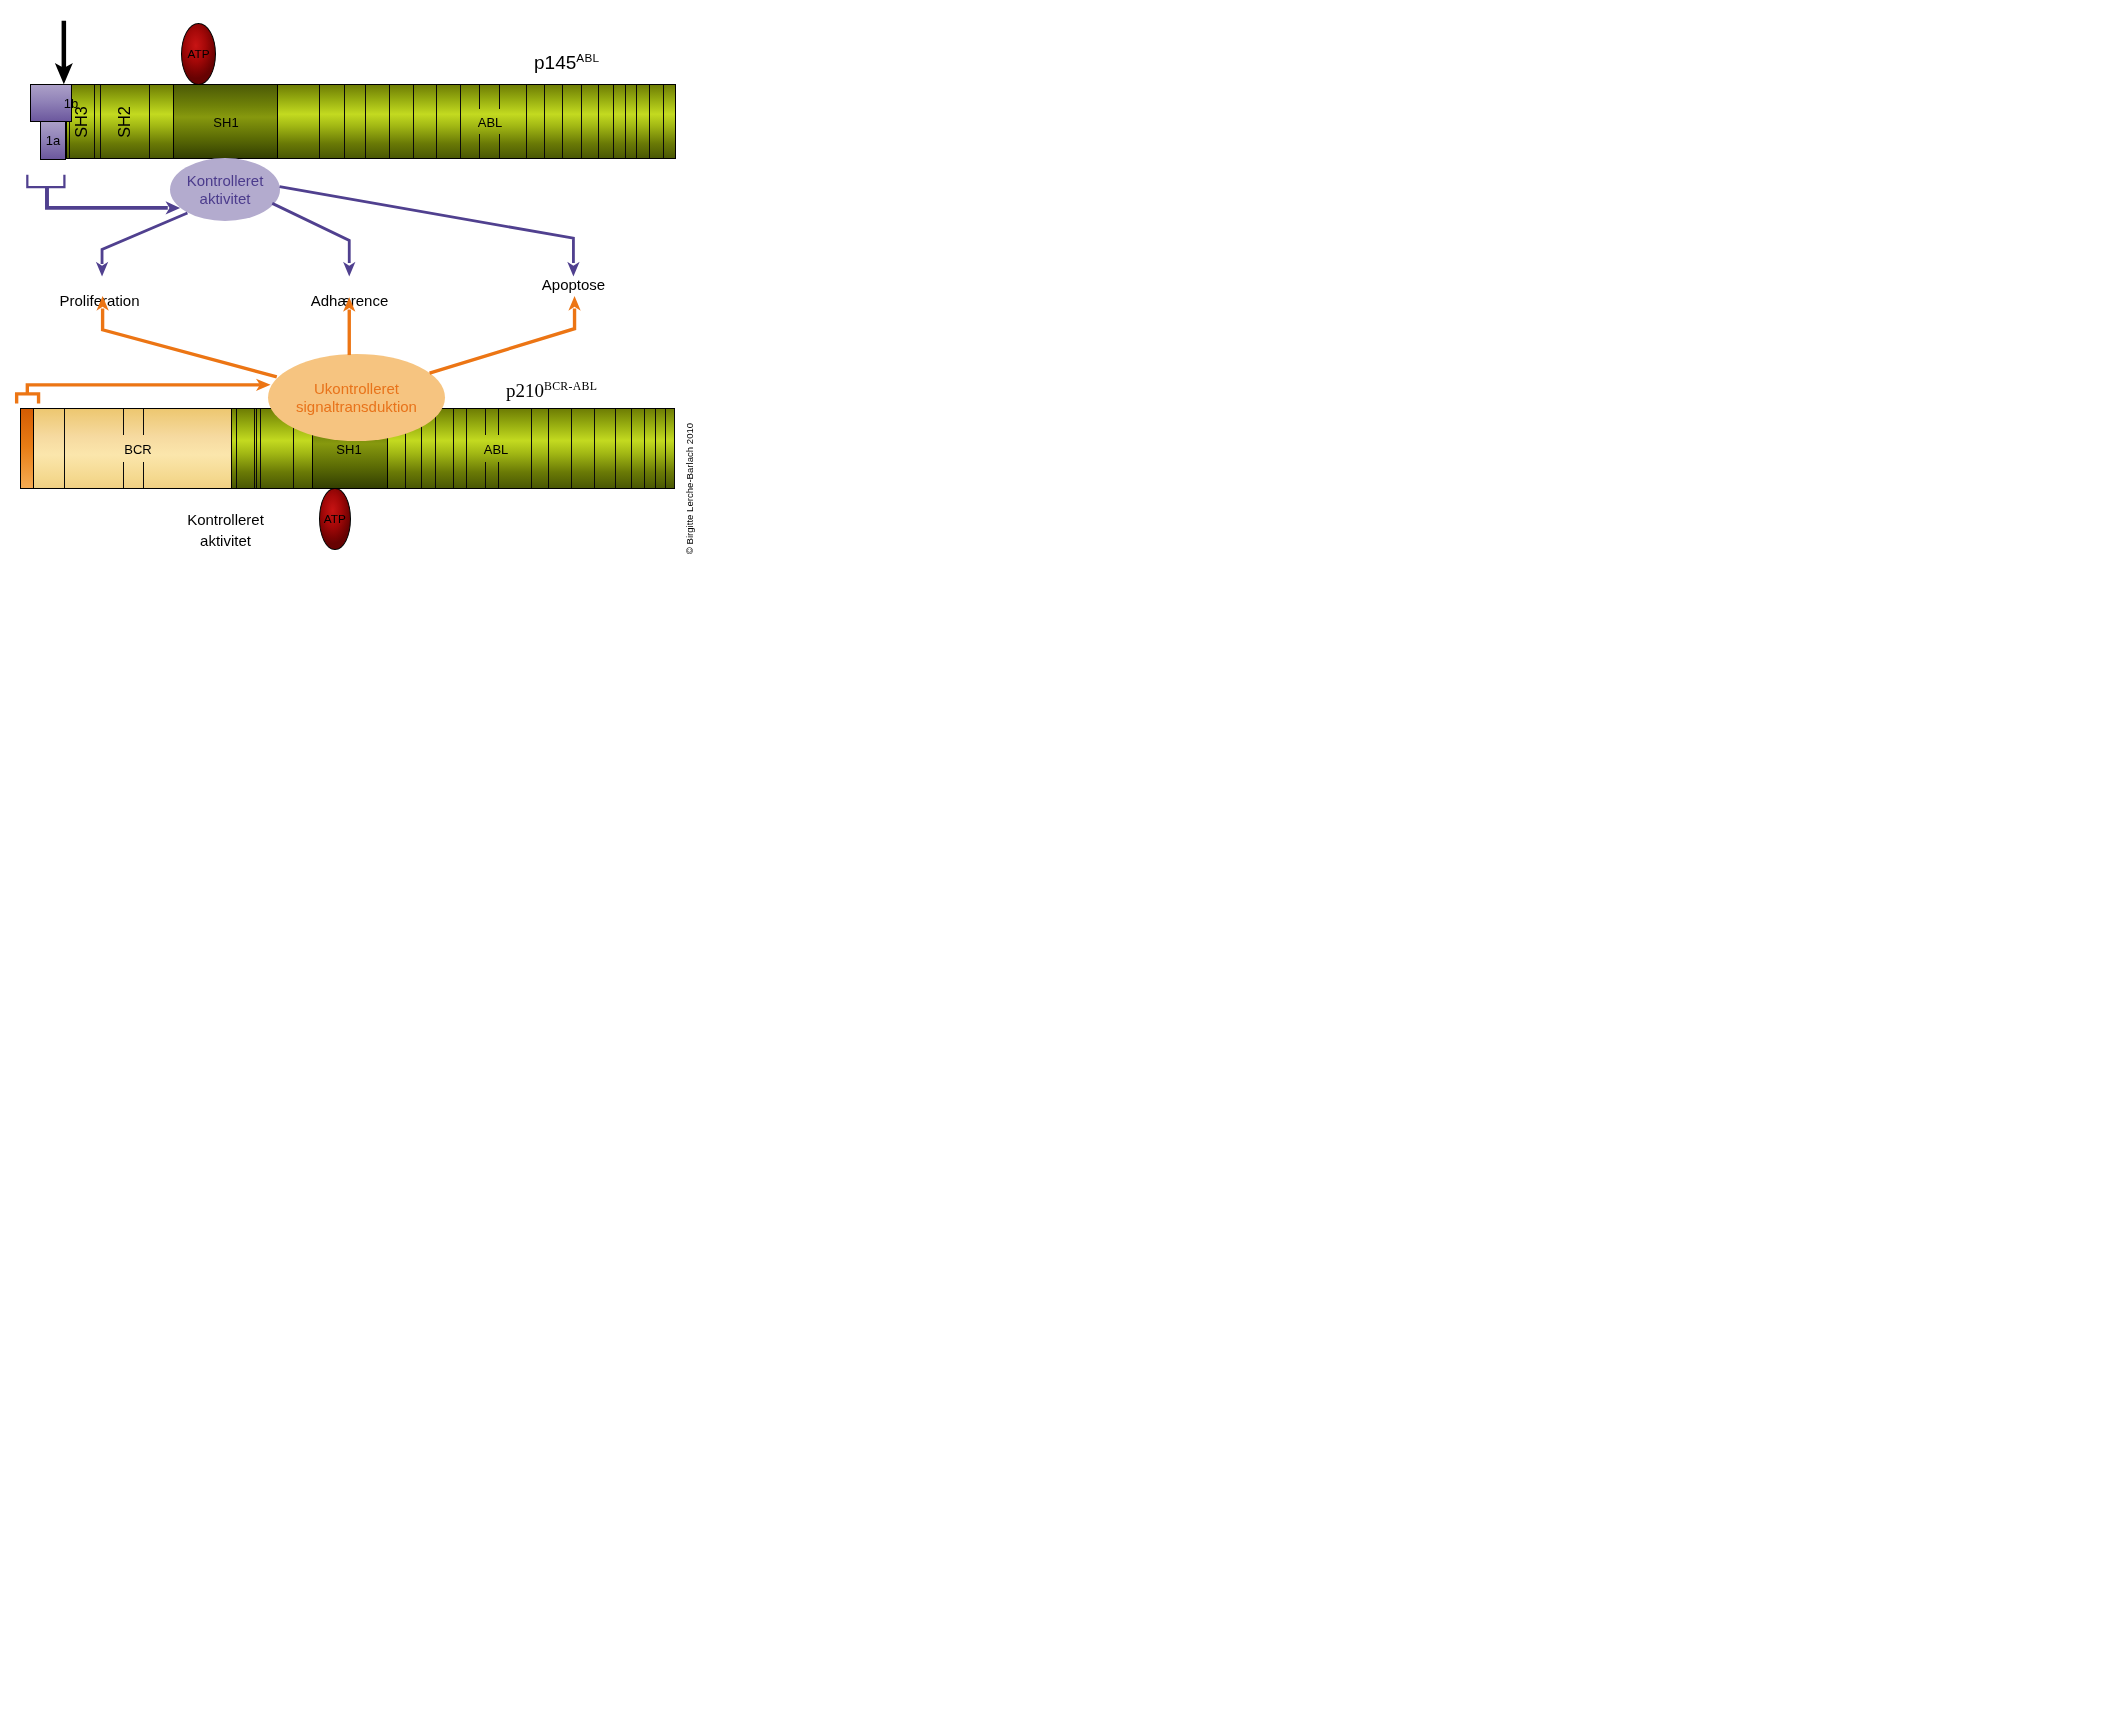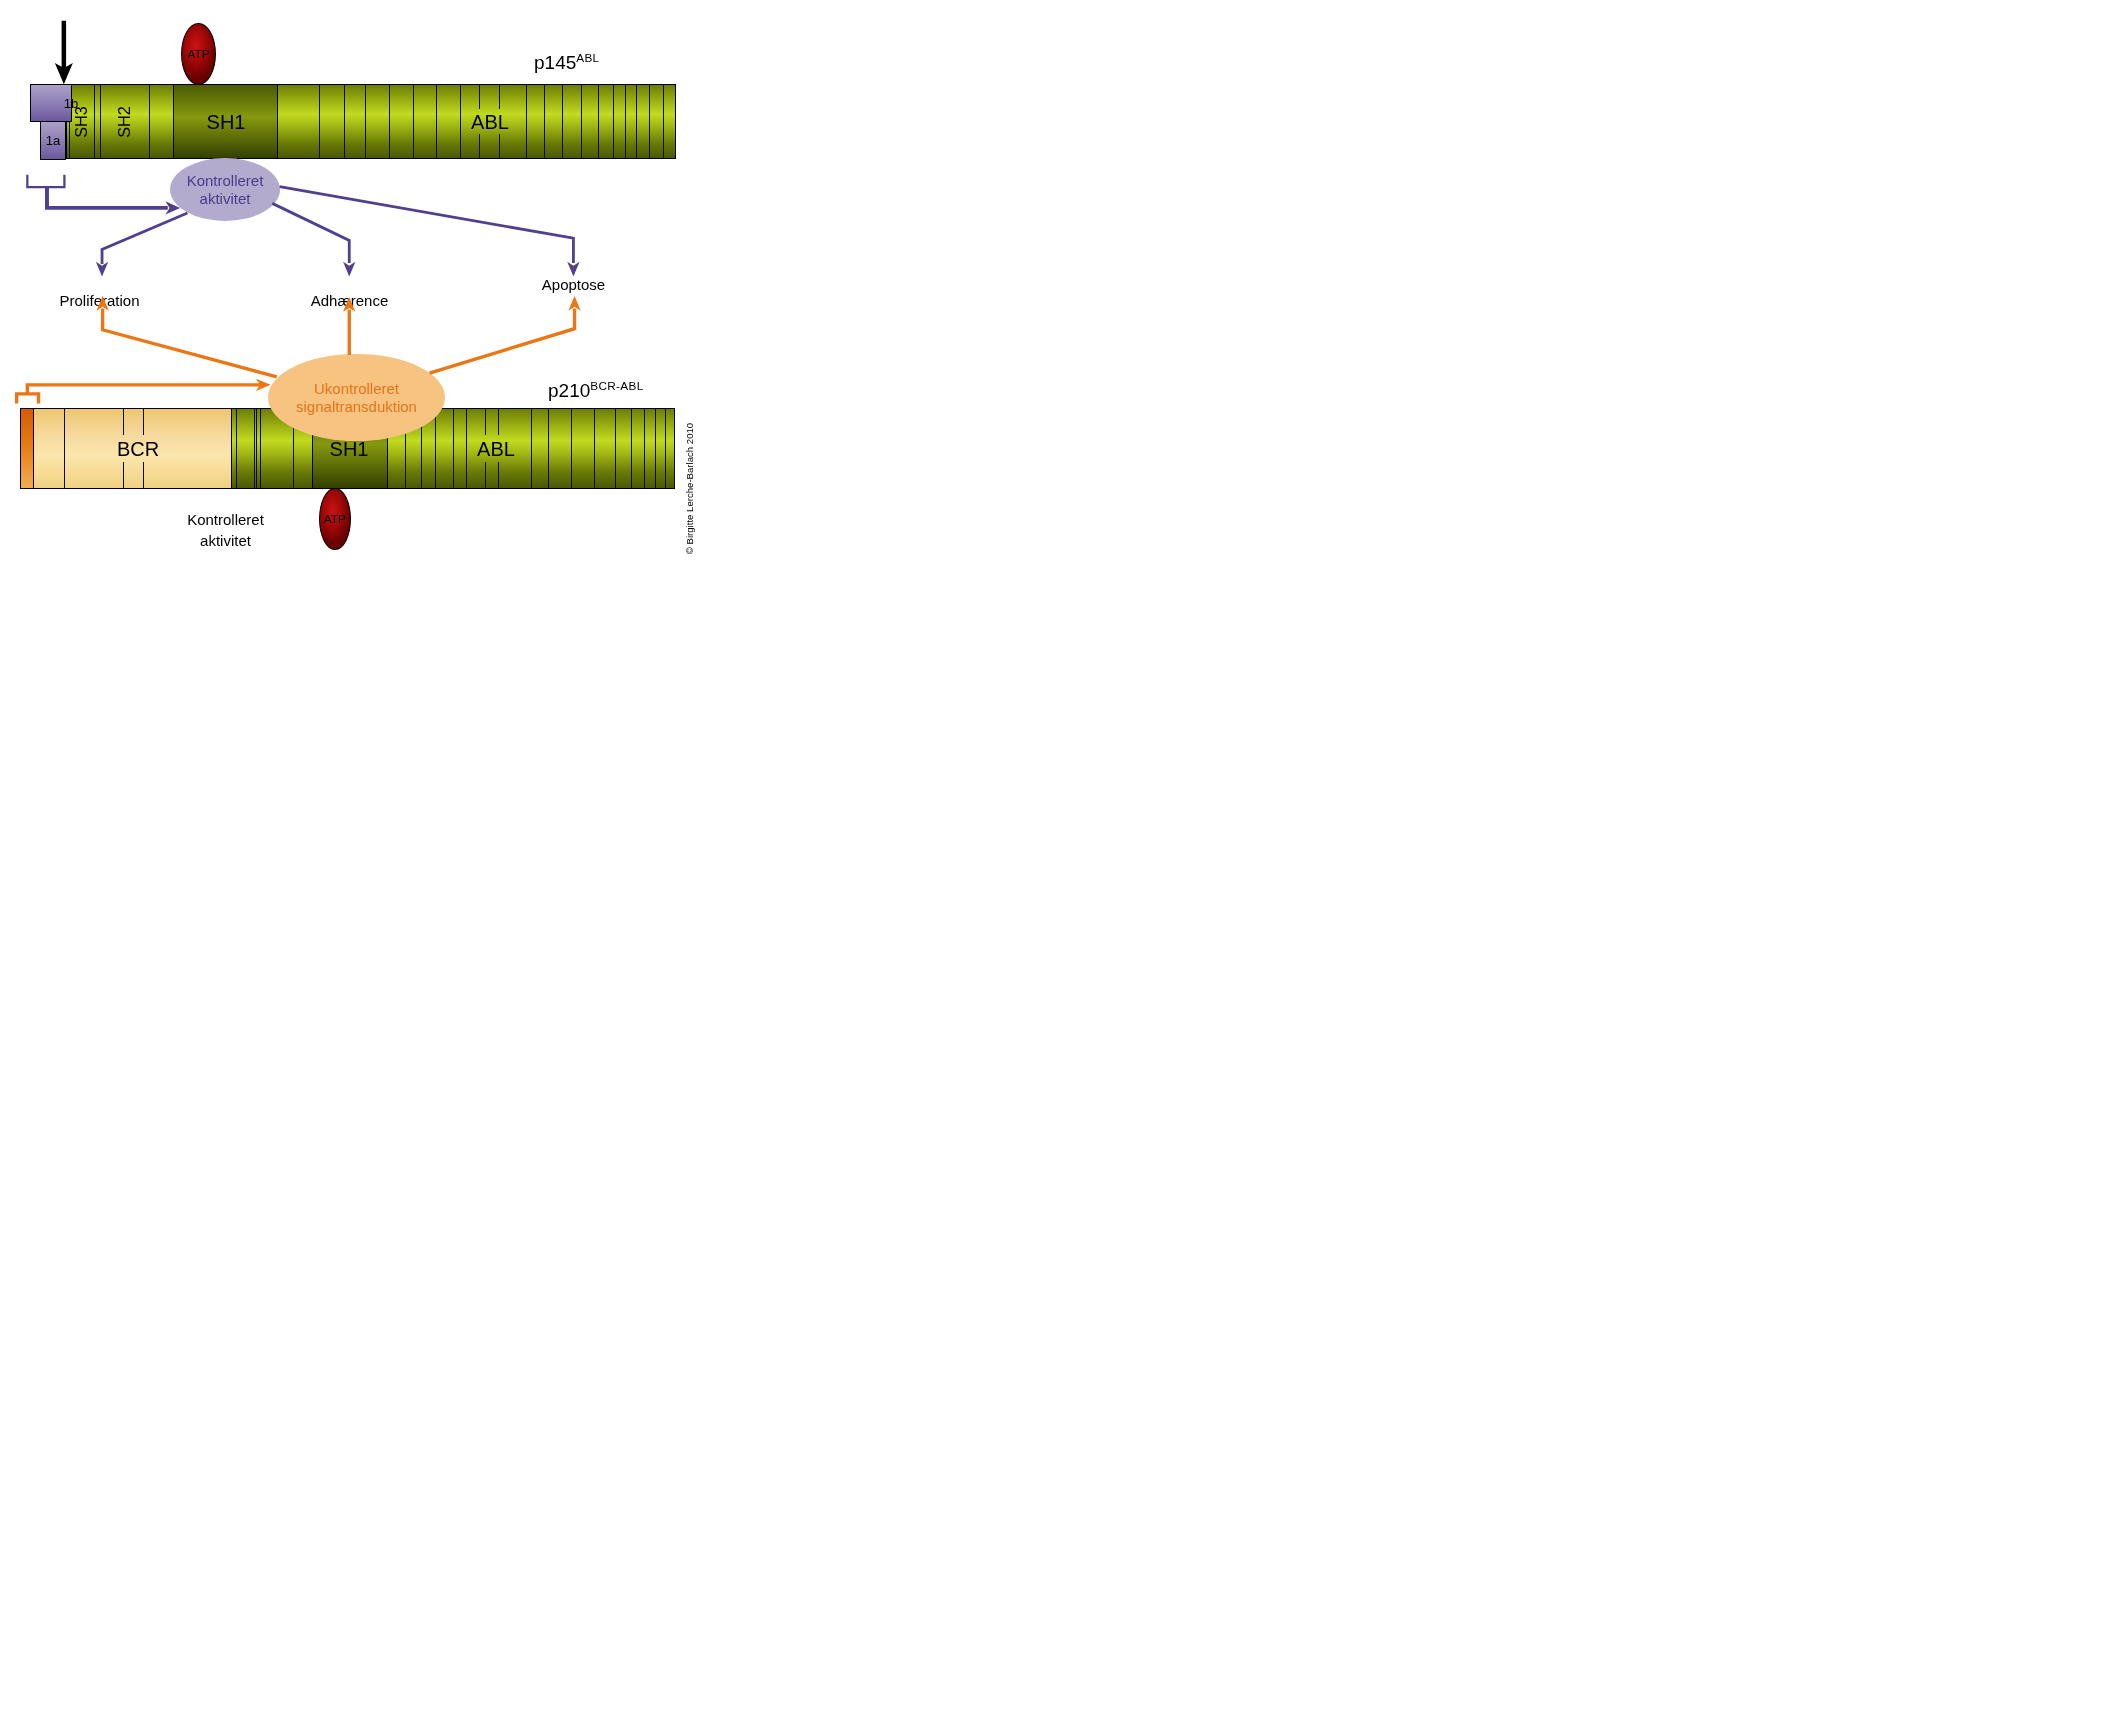--- a/index.html
+++ b/index.html
@@ -10,21 +10,21 @@
        background:linear-gradient(180deg,#6e7d04 0%,#97ad10 20%,#c3da20 40%,#a2b814 56%,#6a7a06 80%,#4a5804 100%);}
   .seg{position:absolute;top:0;bottom:0;width:1.1px;background:#0a0a0a;}
   .stub-top{position:absolute;top:0;width:1.1px;background:#0a0a0a;}
   .stub-bottom{position:absolute;bottom:0;width:1.1px;background:#0a0a0a;}
   .sh1{position:absolute;top:0;bottom:0;box-sizing:border-box;border-left:1.1px solid #000;border-right:1.1px solid #000;
        background:linear-gradient(180deg,#4c5a06 0%,#6f8108 28%,#87990e 44%,#5d6d05 72%,#333f02 100%);}
   .tan{position:absolute;top:0;bottom:0;box-sizing:border-box;border-right:1.1px solid #000;
        background:linear-gradient(180deg,#edc770 0%,#f6daa0 35%,#fbe6ac 58%,#f4d88e 88%,#f0d084 100%);}
   .osliver{position:absolute;top:0;bottom:0;box-sizing:border-box;border-right:1.1px solid #000;
        background:linear-gradient(180deg,#d45c03 0%,#e87d16 48%,#f5ab52 100%);}
-  .bar-label{position:absolute;top:50%;transform:translate(-50%,-50%);font-size:20px;color:#000;white-space:nowrap;}
+  .bar-label{position:absolute;top:50%;transform:translate(-50%,-50%);font-size:13px;color:#000;white-space:nowrap;}
   .bar-label-v{position:absolute;top:50%;transform:translate(-50%,-50%) rotate(-90deg);font-size:16.3px;color:#000;white-space:nowrap;}
 
   
   .pbox{position:absolute;box-sizing:border-box;border:1.1px solid #000;z-index:3;
         background:linear-gradient(180deg,#aca0c8 0%,#9183b8 45%,#6c589e 100%);
         display:flex;align-items:center;justify-content:center;font-size:13px;color:#000;}
 
   
   .ellipse{position:absolute;border-radius:50%;display:flex;flex-direction:column;align-items:center;justify-content:center;text-align:center;}
   .atp{position:absolute;border-radius:50%;box-sizing:border-box;border:1.1px solid #000;z-index:1;
@@ -150,21 +150,21 @@
   <div class="outcome" style="left:489px;top:262px;">Apoptose</div>
 
   <div class="caption" style="left:141px;top:509px;">
     <div>Kontrolleret</div>
     <div>aktivitet</div>
   </div>
 
   <div class="plabel" style="left:534px;top:52px;">
     <span>p145</span><span class="sup">ABL</span>
   </div>
-  <div class="plabel" style="left:548px;top:380px;">
+  <div class="plabel" style="left:506px;top:380px;font-family:Liberation Serif, serif;">
     <span>p210</span><span class="sup">BCR-ABL</span>
   </div>
 
   <div id="copyright" style="left:605px;top:483px;">© Birgitte Lerche-Barlach 2010</div>
 
   <svg id="arrows" width="703" height="577" viewBox="0 0 1250 1027">
 
     <path d="M109 37 L117 37 L117 119 L129 112 L113 150 L97 112 L109 119 Z" fill="#000"></path>
 
     <path d="M48 311 L48 333 L114 333 L114 311" fill="none" stroke="#50408f" stroke-width="4"></path>

